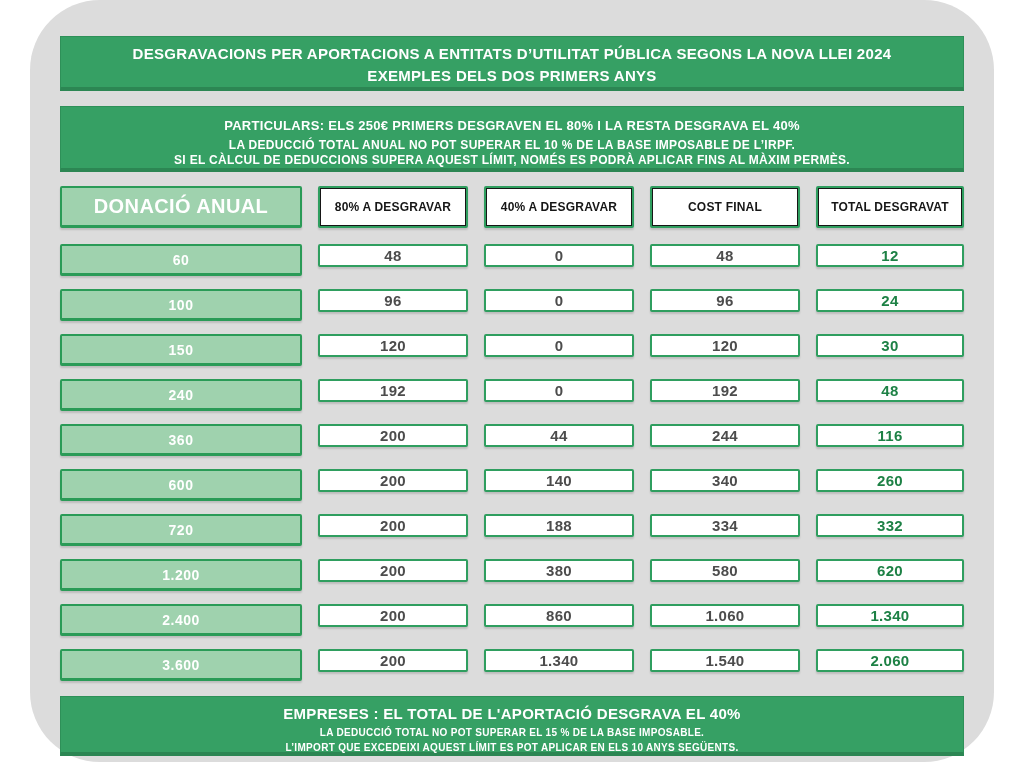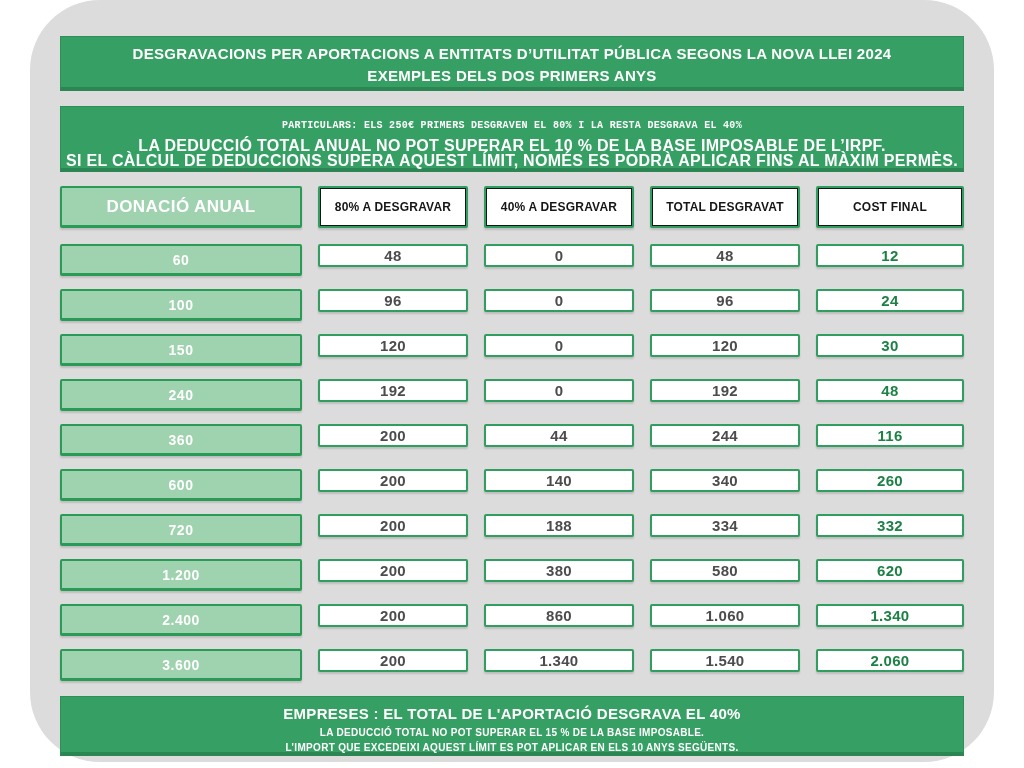--- a/index.html
+++ b/index.html
@@ -30,22 +30,22 @@
     height: 55px;
     padding-top: 6px;
     font-size: 15px;
     line-height: 22px;
   }
   .banner-sub {
     margin-top: 15px;
     height: 66px;
     padding-top: 7px;
   }
-  .banner-sub .big { font-size: 10px; line-height: 24px; font-family: Liberation Mono, monospace; }
-  .banner-sub .small { font-size: 16px; line-height: 15px; }
+  .banner-sub .big { font-size: 13px; line-height: 24px; }
+  .banner-sub .small { font-size: 12px; line-height: 15px; }
   .banner-bottom {
     margin-top: 15px;
     height: 60px;
     padding-top: 6px;
   }
   .banner-bottom .big { font-size: 15px; line-height: 22px; }
   .banner-bottom .small { font-size: 10px; line-height: 15px; }
 
   .grid {
     display: grid;
@@ -63,21 +63,21 @@
     font-weight: 700;
     box-shadow: 0 2px 2px rgba(0,0,0,.14);
   }
 
   .head-green {
     height: 42px;
     background: #9fd2ae;
     border: 2px solid #2a9b57;
     border-bottom-width: 3px;
     color: #ffffff;
-    font-size: 17px;
+    font-size: 20px;
     letter-spacing: .4px;
   }
   .head-white {
     height: 42px;
     background: #ffffff;
     border: 2px solid #2f9e5f;
     box-shadow: inset 0 0 0 1px #161616, 0 2px 2px rgba(0,0,0,.14);
     color: #161616;
     font-size: 12px;
     letter-spacing: .2px;
@@ -116,22 +116,22 @@
     <div class="banner banner-sub">
       <div class="big">PARTICULARS: ELS 250€ PRIMERS DESGRAVEN EL 80% I LA RESTA DESGRAVA EL 40%</div>
       <div class="small">LA DEDUCCIÓ TOTAL ANUAL NO POT SUPERAR EL 10 % DE LA BASE IMPOSABLE DE L’IRPF.</div>
       <div class="small">SI EL CÀLCUL DE DEDUCCIONS SUPERA AQUEST LÍMIT, NOMÉS ES PODRÀ APLICAR FINS AL MÀXIM PERMÈS.</div>
     </div>
 
     <div class="grid header">
       <div class="cell head-green">DONACIÓ ANUAL</div>
       <div class="cell head-white">80% A DESGRAVAR</div>
       <div class="cell head-white">40% A DESGRAVAR</div>
+      <div class="cell head-white">COST FINAL</div>
       <div class="cell head-white">TOTAL DESGRAVAT</div>
-      <div class="cell head-white">COST FINAL</div>
     </div>
 
     <div class="grid rows">
 
       <div class="cell c-don">60</div>
       <div class="cell c-val">48</div>
       <div class="cell c-val">0</div>
       <div class="cell c-val">48</div>
       <div class="cell c-val c-cost">12</div>
 

